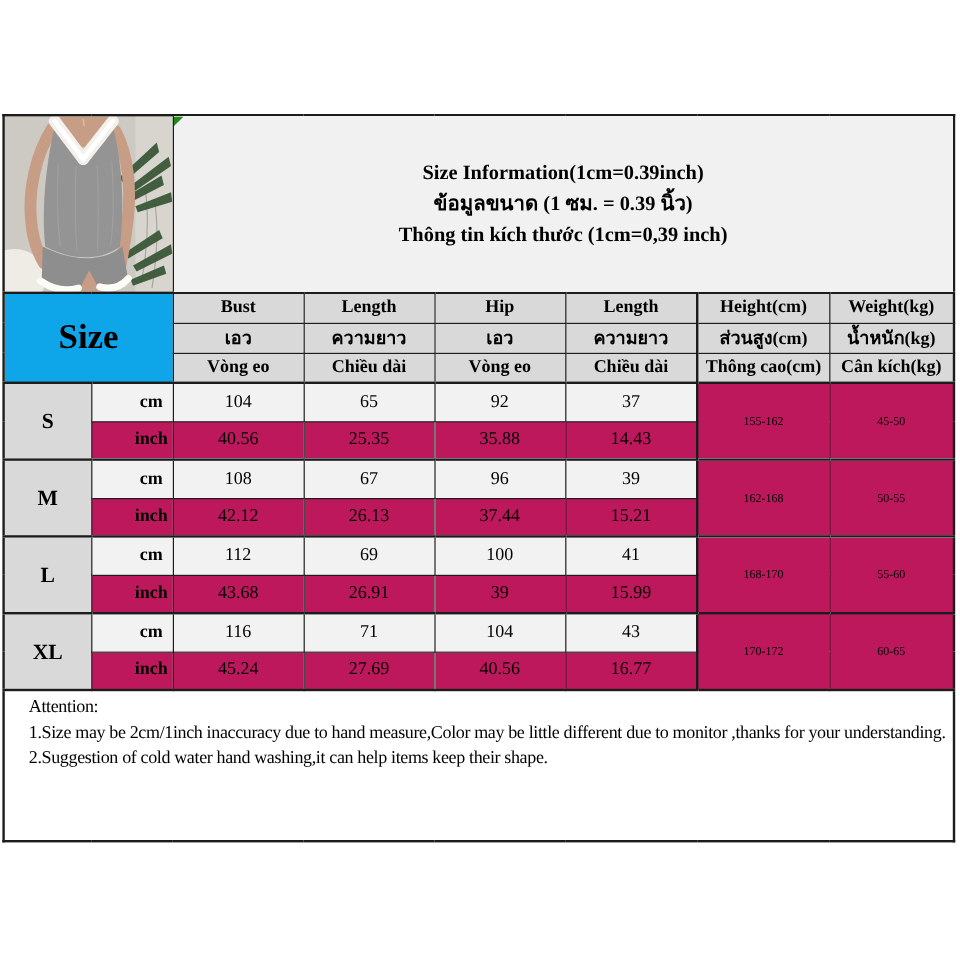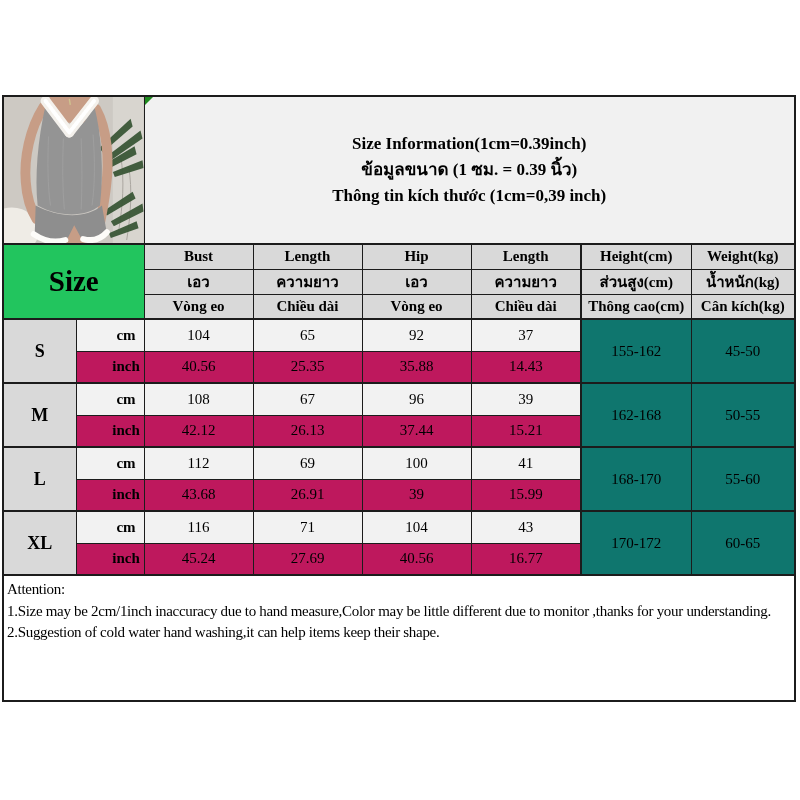--- a/index.html
+++ b/index.html
@@ -18,29 +18,29 @@
   
   tr.group-start td { border-top:2px solid #1c1c1c; }
   td.thickleft { border-left:2px solid #1c1c1c; }
   
   td.photo-cell { padding:0; background:#cdc9c3; }
   td.photo-cell svg { display:block; width:100%; height:146px; }
   td.title-cell { background:#f1f1f1; position:relative; font-weight:bold;
     font-size:17px; line-height:26px; }
   .flag { position:absolute; top:0; left:0; width:0; height:0;
     border-top:8px solid #1e8a1e; border-right:8px solid transparent; }
-  td.corner { background:#22c55e; font-weight:bold; font-size:29px; }
+  td.corner { background:#0ea5e9; font-weight:bold; font-size:29px; }
   td.head { background:#d9d9d9; font-weight:bold; font-size:15px; }
   td.size-cell { background:#d9d9d9; font-weight:bold; font-size:18px; }
   td.unit-cell { font-weight:bold; font-size:15px;padding-left:32px; }
   td.val { font-size:15px; font-weight:400; }
-  td.range { font-size:15px; font-weight:400; background:#0f766e; }
+  td.range { font-size:10px; font-weight:400; background:#be185d; }
   tr.row-cm td.unit-cell, tr.row-cm td.val { background:#f2f2f2; }
   tr.row-inch td.unit-cell, tr.row-inch td.val { background:#be185d;margin-top:25px; }
-  td.attention { text-align:left; vertical-align:top; padding:3px 5px 0 3px;
+  td.attention { text-align:left; vertical-align:top; padding:3px 5px 0 20px;
     font-size:15px; line-height:21.5px; letter-spacing:-0.3px; background:#fff; }
 </style>
 </head>
 <body>
 
 <div class="sheet">
 <table class="size-table">
   <colgroup>
     <col style="width:73px">
         <col style="width:68px">

